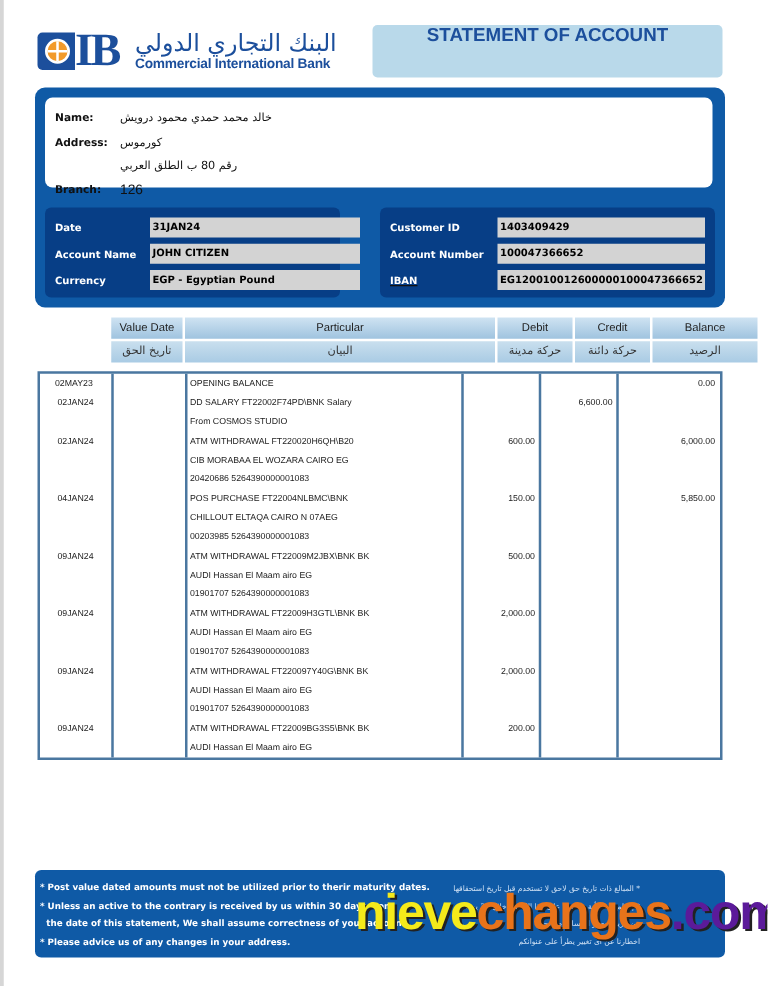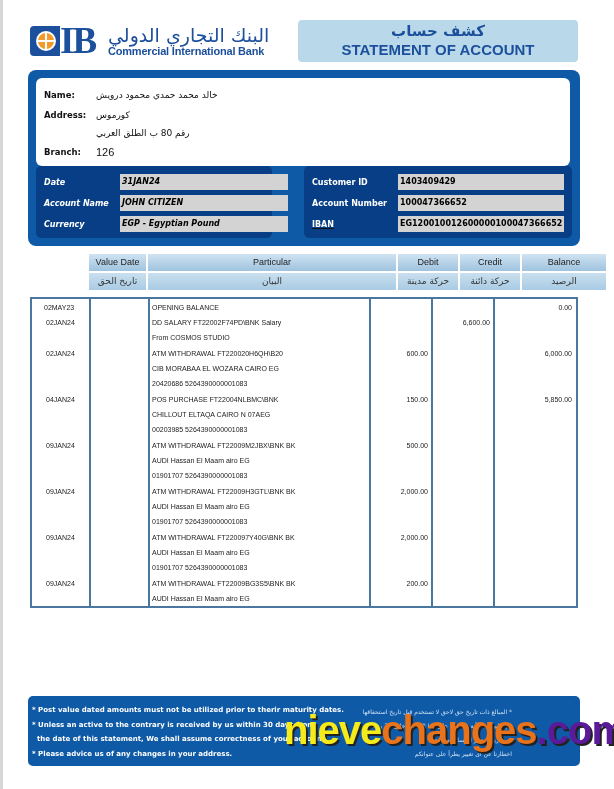--- a/index.html
+++ b/index.html
@@ -18,21 +18,21 @@
   .logo-text { margin-left: 6px; }
   .logo-ar { font-size: 19px; color: #1c4f9c; line-height: 20px; direction: rtl; text-align: left; font-family: "DejaVu Sans", sans-serif; }
   .logo-en { font-size: 11px; color: #1c4f9c; font-weight: bold; line-height: 12px; letter-spacing: -0.2px; }
 
   .title-box { position: absolute; left: 298px; top: 20px; width: 280px; height: 42px; background: #b9d9ea; border-radius: 4px; text-align: center; }
   .title-ar { font-size: 15px; color: #1c4f9c; font-weight: bold; line-height: 19px; margin-top: 2px; font-family: "DejaVu Sans", sans-serif; }
   .title-en { font-size: 15px; color: #1c4f9c; font-weight: bold; line-height: 18px; }
 
   
   .panel { position: absolute; left: 28px; top: 70px; width: 552px; height: 176px; background: #0f5aa6; border-radius: 8px; }
-  .cust-card { position: absolute; left: 8px; top: 8px; width: 534px; height: 88px; background: #fff; border-radius: 6px; }
+  .cust-card { position: absolute; left: 8px; top: 8px; width: 534px; height: 72px; background: #fff; border-radius: 6px; }
   .cust-row { position: absolute; left: 8px; display: flex; align-items: center; font-size: 9px; }
   .cust-label { width: 52px; font-weight: bold; font-family: "DejaVu Sans", sans-serif; font-size: 8.5px; }
   .cust-val { font-family: "DejaVu Sans", sans-serif; font-size: 9px; }
   .cust-val.num { font-size: 11px; font-family: "Liberation Sans", sans-serif; }
 
   .info-box { position: absolute; top: 96px; height: 72px; background: #073e86; border-radius: 5px; }
   .info-row { position: absolute; left: 8px; display: flex; align-items: center; height: 16px; }
   .info-label { color: #fff; font-weight: bold; font-size: 8px; font-family: "DejaVu Sans", sans-serif; }
   .info-val { position: absolute; height: 16px; background: #d3d3d3; font-weight: bold; font-size: 8px; font-family: "DejaVu Sans", sans-serif; color: #000; line-height: 16px; padding-left: 2px; }
 
@@ -69,21 +69,20 @@
       </div>
     <div class="ib">IB</div>
   </div>
   <div class="logo-text">
     <div class="logo-ar">البنك التجاري الدولي</div>
     <div class="logo-en">Commercial International Bank</div>
   </div>
 </div>
 
 <div class="title-box">
-  <div class="title-ar">كشف حساب</div>
   <div class="title-en">STATEMENT OF ACCOUNT</div>
 </div>
 
 <div class="panel">
   <div class="cust-card">
     <div class="cust-row" style="top:12px;">
       <span class="cust-label">Name:</span>
       <span class="cust-val">خالد محمد حمدي محمود درويش</span>
     </div>
     <div class="cust-row" style="top:32px;">
@@ -93,21 +92,21 @@
     <div class="cust-row" style="top:50px;">
       <span class="cust-label"></span>
       <span class="cust-val">رقم 80 ب الطلق العربي</span>
     </div>
     <div class="cust-row" style="top:68px;">
       <span class="cust-label">Branch:</span>
       <span class="cust-val num">126</span>
     </div>
   </div>
 
-  <div class="info-box" style="left:8px; width:236px;font-style:italic;">
+  <div class="info-box" style="left:8px; width:236px;">
     <div class="info-row" style="top:8px;">
         <span class="info-label">Date</span>
       </div>
     <div class="info-val" style="left:84px; top:8px; width:168px;">31JAN24</div>
     <div class="info-row" style="top:29px;">
         <span class="info-label">Account Name</span>
       </div>
     <div class="info-val" style="left:84px; top:29px; width:168px;">JOHN CITIZEN</div>
     <div class="info-row" style="top:50px;">
         <span class="info-label">Currency</span>

